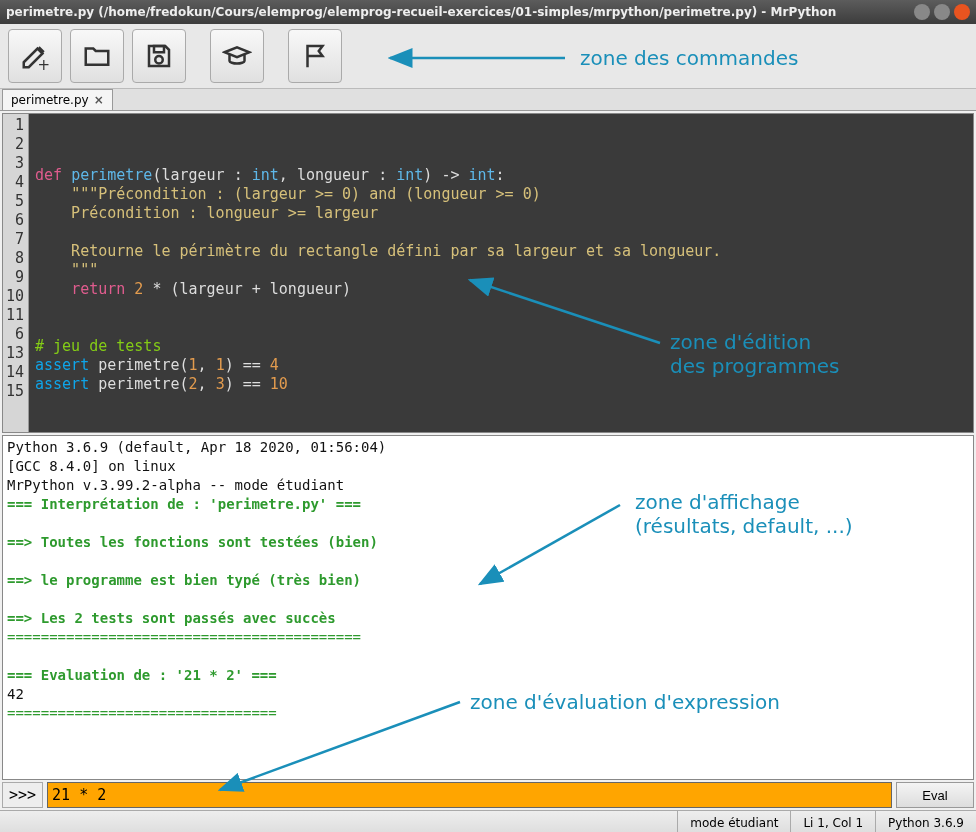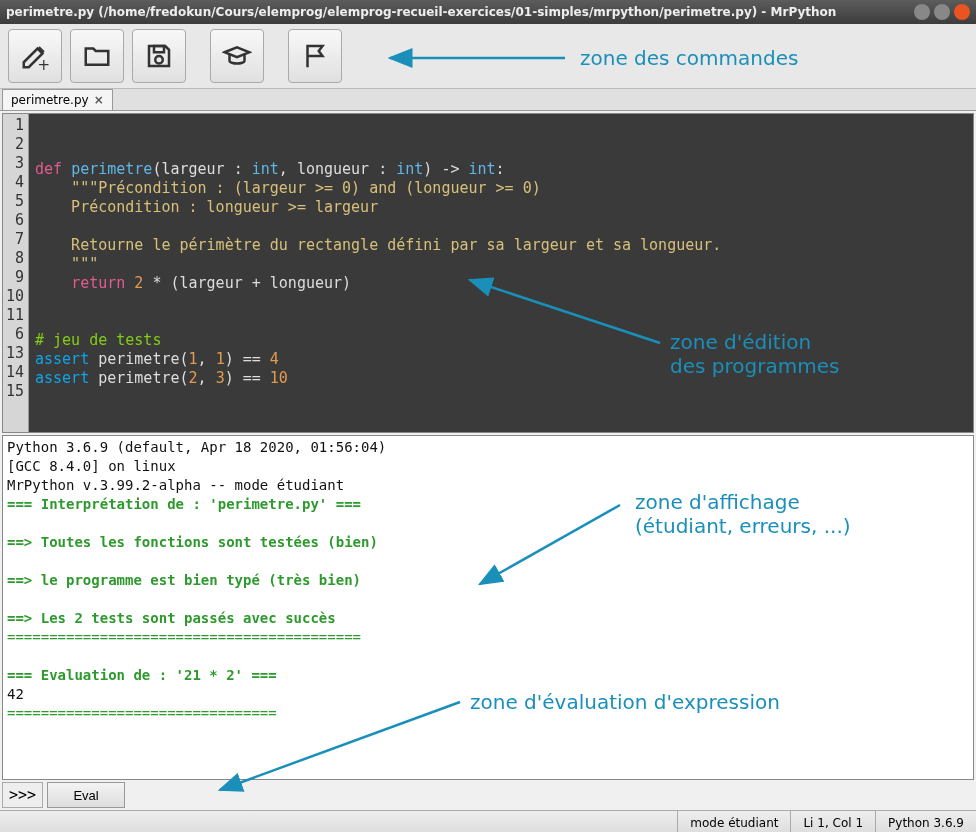--- a/index.html
+++ b/index.html
@@ -87,21 +87,21 @@
     text-align: right;
     padding: 2px 4px 2px 2px;
     user-select: none;
     font-size: 15px;
     line-height: 19px;
     border-right: 1px solid #999;
     width: 26px;
   }
   .code {
     flex: 1;
-    padding: 8px 6px;
+    padding: 14px 6px;
     line-height: 19px;
     white-space: pre;
   }
   .tok-kw { color: #e05c8e; }
   .tok-name { color: #5eb7e8; }
   .tok-type { color: #5eb7e8; }
   .tok-str { color: #d6c07a; }
   .tok-num { color: #e29b4e; }
   .tok-comment { color: #84cc16; }
   .tok-assert { color: #0ea5e9; }
@@ -258,20 +258,21 @@
       <div>14</div>
       <div>15</div>
     </div>
   <div class="code" id="code"><div>&nbsp;</div><div>&nbsp;</div><div><span class="tok-kw">def </span><span class="tok-name">perimetre</span><span class="tok-plain">(largeur : </span><span class="tok-type">int</span><span class="tok-plain">, longueur : </span><span class="tok-type">int</span><span class="tok-plain">) -&gt; </span><span class="tok-type">int</span><span class="tok-plain">:</span></div><div><span class="tok-plain">    </span><span class="tok-str">"""Précondition : (largeur &gt;= 0) and (longueur &gt;= 0)</span></div><div><span class="tok-str">    Précondition : longueur &gt;= largeur</span></div><div>&nbsp;</div><div><span class="tok-str">    Retourne le périmètre du rectangle défini par sa largeur et sa longueur.</span></div><div><span class="tok-str">    """</span></div><div><span class="tok-plain">    </span><span class="tok-kw">return</span><span class="tok-plain"> </span><span class="tok-num">2</span><span class="tok-plain"> * (largeur + longueur)</span></div><div>&nbsp;</div><div>&nbsp;</div><div><span class="tok-comment"># jeu de tests</span></div><div><span class="tok-assert">assert</span><span class="tok-plain"> perimetre(</span><span class="tok-num">1</span><span class="tok-plain">, </span><span class="tok-num">1</span><span class="tok-plain">) == </span><span class="tok-num">4</span></div><div><span class="tok-assert">assert</span><span class="tok-plain"> perimetre(</span><span class="tok-num">2</span><span class="tok-plain">, </span><span class="tok-num">3</span><span class="tok-plain">) == </span><span class="tok-num">10</span></div><div>&nbsp;</div></div>
 </div>
 
 <div class="output-area" id="output"><div class="">Python 3.6.9 (default, Apr 18 2020, 01:56:04)</div><div class="">[GCC 8.4.0] on linux</div><div class="">MrPython v.3.99.2-alpha -- mode étudiant</div><div class="out-green out-bold">=== Interprétation de : 'perimetre.py' ===</div><div class="">&nbsp;</div><div class="out-green out-bold">==&gt; Toutes les fonctions sont testées (bien)</div><div class="">&nbsp;</div><div class="out-green out-bold">==&gt; le programme est bien typé (très bien)</div><div class="">&nbsp;</div><div class="out-green out-bold">==&gt; Les 2 tests sont passés avec succès</div><div class="out-green">==========================================</div><div class="">&nbsp;</div><div class="out-green out-bold">=== Evaluation de : '21 * 2' ===</div><div class="">42</div><div class="out-green">================================</div></div>
 
 <div class="eval-row">
   <div class="prompt-label">&gt;&gt;&gt;</div>
+  <input class="eval-input" value="21 * 2" style="">
   <button class="eval-btn">Eval</button>
 </div>
 
 <div class="statusbar">
   <div class="spacer"></div>
   <div class="cell">mode étudiant</div>
   <div class="cell">Li 1, Col 1</div>
   <div class="cell">Python 3.6.9</div>
 </div>
 
@@ -283,14 +284,14 @@
   </defs>
   <line x1="565" y1="58" x2="390" y2="58" stroke="#1a8fb9" stroke-width="2.5" marker-end="url(#arrowhead)"></line>
   <line x1="660" y1="343" x2="470" y2="280" stroke="#1a8fb9" stroke-width="2.5" marker-end="url(#arrowhead)"></line>
   <line x1="620" y1="505" x2="480" y2="584" stroke="#1a8fb9" stroke-width="2.5" marker-end="url(#arrowhead)"></line>
   <line x1="460" y1="702" x2="220" y2="790" stroke="#1a8fb9" stroke-width="2.5" marker-end="url(#arrowhead)"></line>
 </svg>
 <div class="annot big" style="left:580px; top:46px;">zone des commandes</div>
 <div class="annot big" style="left:670px; top:330px;">zone d'édition</div>
 <div class="annot big" style="left:670px; top:354px;">des programmes</div>
 <div class="annot big" style="left:635px; top:490px;">zone d'affichage</div>
-<div class="annot big" style="left:635px; top:514px;">(étudiant, erreurs, ...)</div>
+<div class="annot big" style="left:635px; top:514px;">(résultats, default, ...)</div>
 <div class="annot big" style="left:470px; top:690px;">zone d'évaluation d'expression</div>
 
 </body></html>

